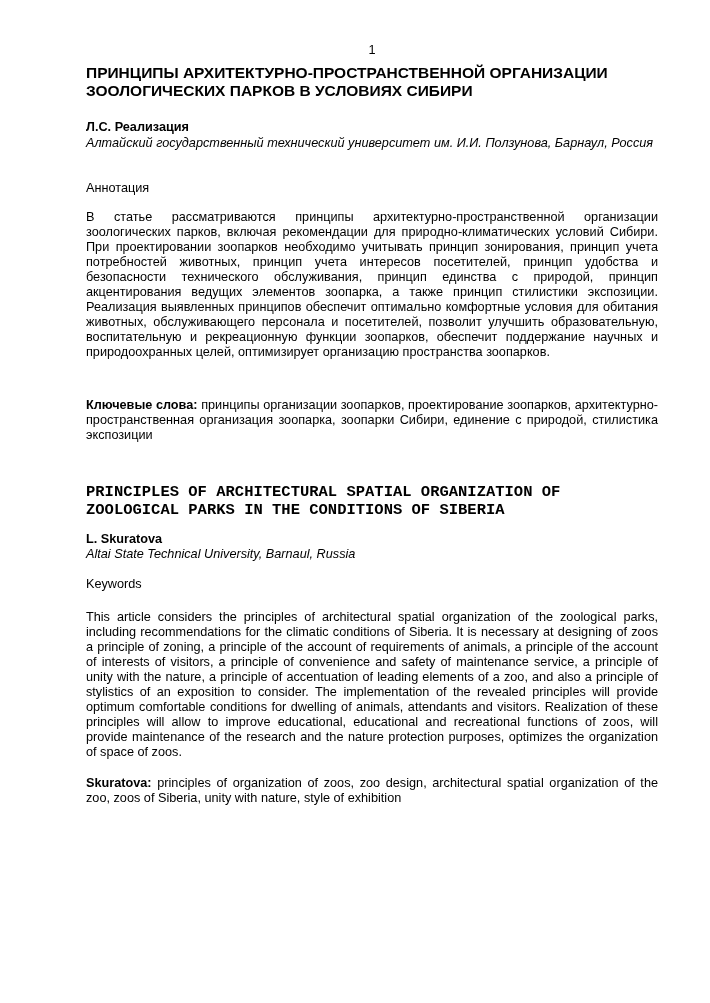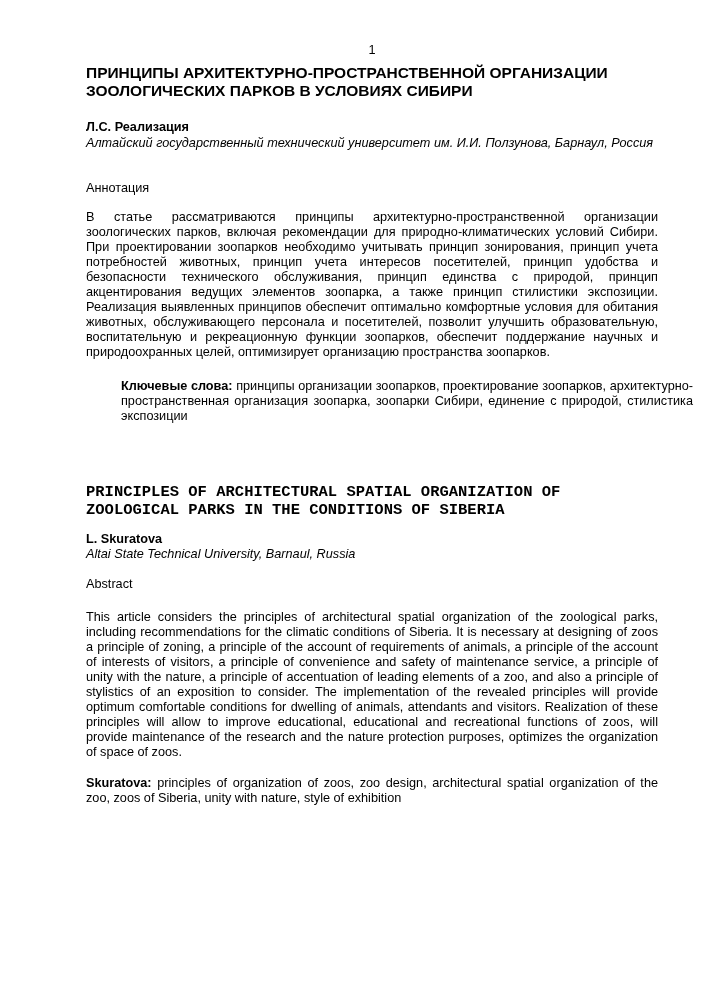--- a/index.html
+++ b/index.html
@@ -36,21 +36,21 @@
   .en-author { top: 532px; }
   .affiliation { font-style: italic; }
   .ru-affiliation { top: 136px; }
   .en-affiliation { top: 547px; }
   .section-heading { font-weight: normal; }
   .ru-abstract-heading { top: 181px; }
   .en-abstract-heading { top: 577px; }
   .body-par { text-align: justify; }
   .ru-abstract { top: 210px; }
   .en-abstract { top: 610px; }
-  .ru-keywords { top: 379px; margin-left: 35px; }
+  .ru-keywords { top: 398px; }
   .en-keywords { top: 776px; }
   .kw-label { font-weight: bold; }
   .footer {
     top: 946px;
     width: 550px;
     text-align: right;
   }
   .footer-year { margin-left: 13px; }
   p { margin: 0; padding: 0; }
 </style>
@@ -72,20 +72,20 @@
   <p class="block body-par ru-abstract">В статье рассматриваются принципы архитектурно-пространственной организации зоологических парков, включая рекомендации для природно-климатических условий Сибири. При проектировании зоопарков необходимо учитывать принцип зонирования, принцип учета потребностей животных, принцип учета интересов посетителей, принцип удобства и безопасности технического обслуживания, принцип единства с природой, принцип акцентирования ведущих элементов зоопарка, а также принцип стилистики экспозиции. Реализация выявленных принципов обеспечит оптимально комфортные условия для обитания животных, обслуживающего персонала и посетителей, позволит улучшить образовательную, воспитательную и рекреационную функции зоопарков, обеспечит поддержание научных и природоохранных целей, оптимизирует организацию пространства зоопарков.</p>
 
   <p class="block body-par ru-keywords"><span class="kw-label">Ключевые слова:</span> <span>принципы организации зоопарков, проектирование зоопарков, архитектурно-пространственная организация зоопарка, зоопарки Сибири, единение с природой, стилистика экспозиции</span></p>
 
   <div class="block doc-title en-title">PRINCIPLES OF ARCHITECTURAL SPATIAL ORGANIZATION OF ZOOLOGICAL PARKS IN THE CONDITIONS OF SIBERIA</div>
 
   <div class="block author en-author">L. Skuratova</div>
 
   <div class="block affiliation en-affiliation">Altai State Technical University, Barnaul, Russia</div>
 
-  <div class="block section-heading en-abstract-heading">Abstract</div>
+  <div class="block section-heading en-abstract-heading">Keywords</div>
 
   <p class="block body-par en-abstract">This article considers the principles of architectural spatial organization of the zoological parks, including recommendations for the climatic conditions of Siberia. It is necessary at designing of zoos a principle of zoning, a principle of the account of requirements of animals, a principle of the account of interests of visitors, a principle of convenience and safety of maintenance service, a principle of unity with the nature, a principle of accentuation of leading elements of a zoo, and also a principle of stylistics of an exposition to consider. The implementation of the revealed principles will provide optimum comfortable conditions for dwelling of animals, attendants and visitors. Realization of these principles will allow to improve educational, educational and recreational functions of zoos, will provide maintenance of the research and the nature protection purposes, optimizes the organization of space of zoos.</p>
 
   <p class="block body-par en-keywords"><span class="kw-label">Skuratova:</span> <span>principles of organization of zoos, zoo design, architectural spatial organization of the zoo, zoos of Siberia, unity with nature, style of exhibition</span></p>
 
 
 </div>
 
 </body></html>

